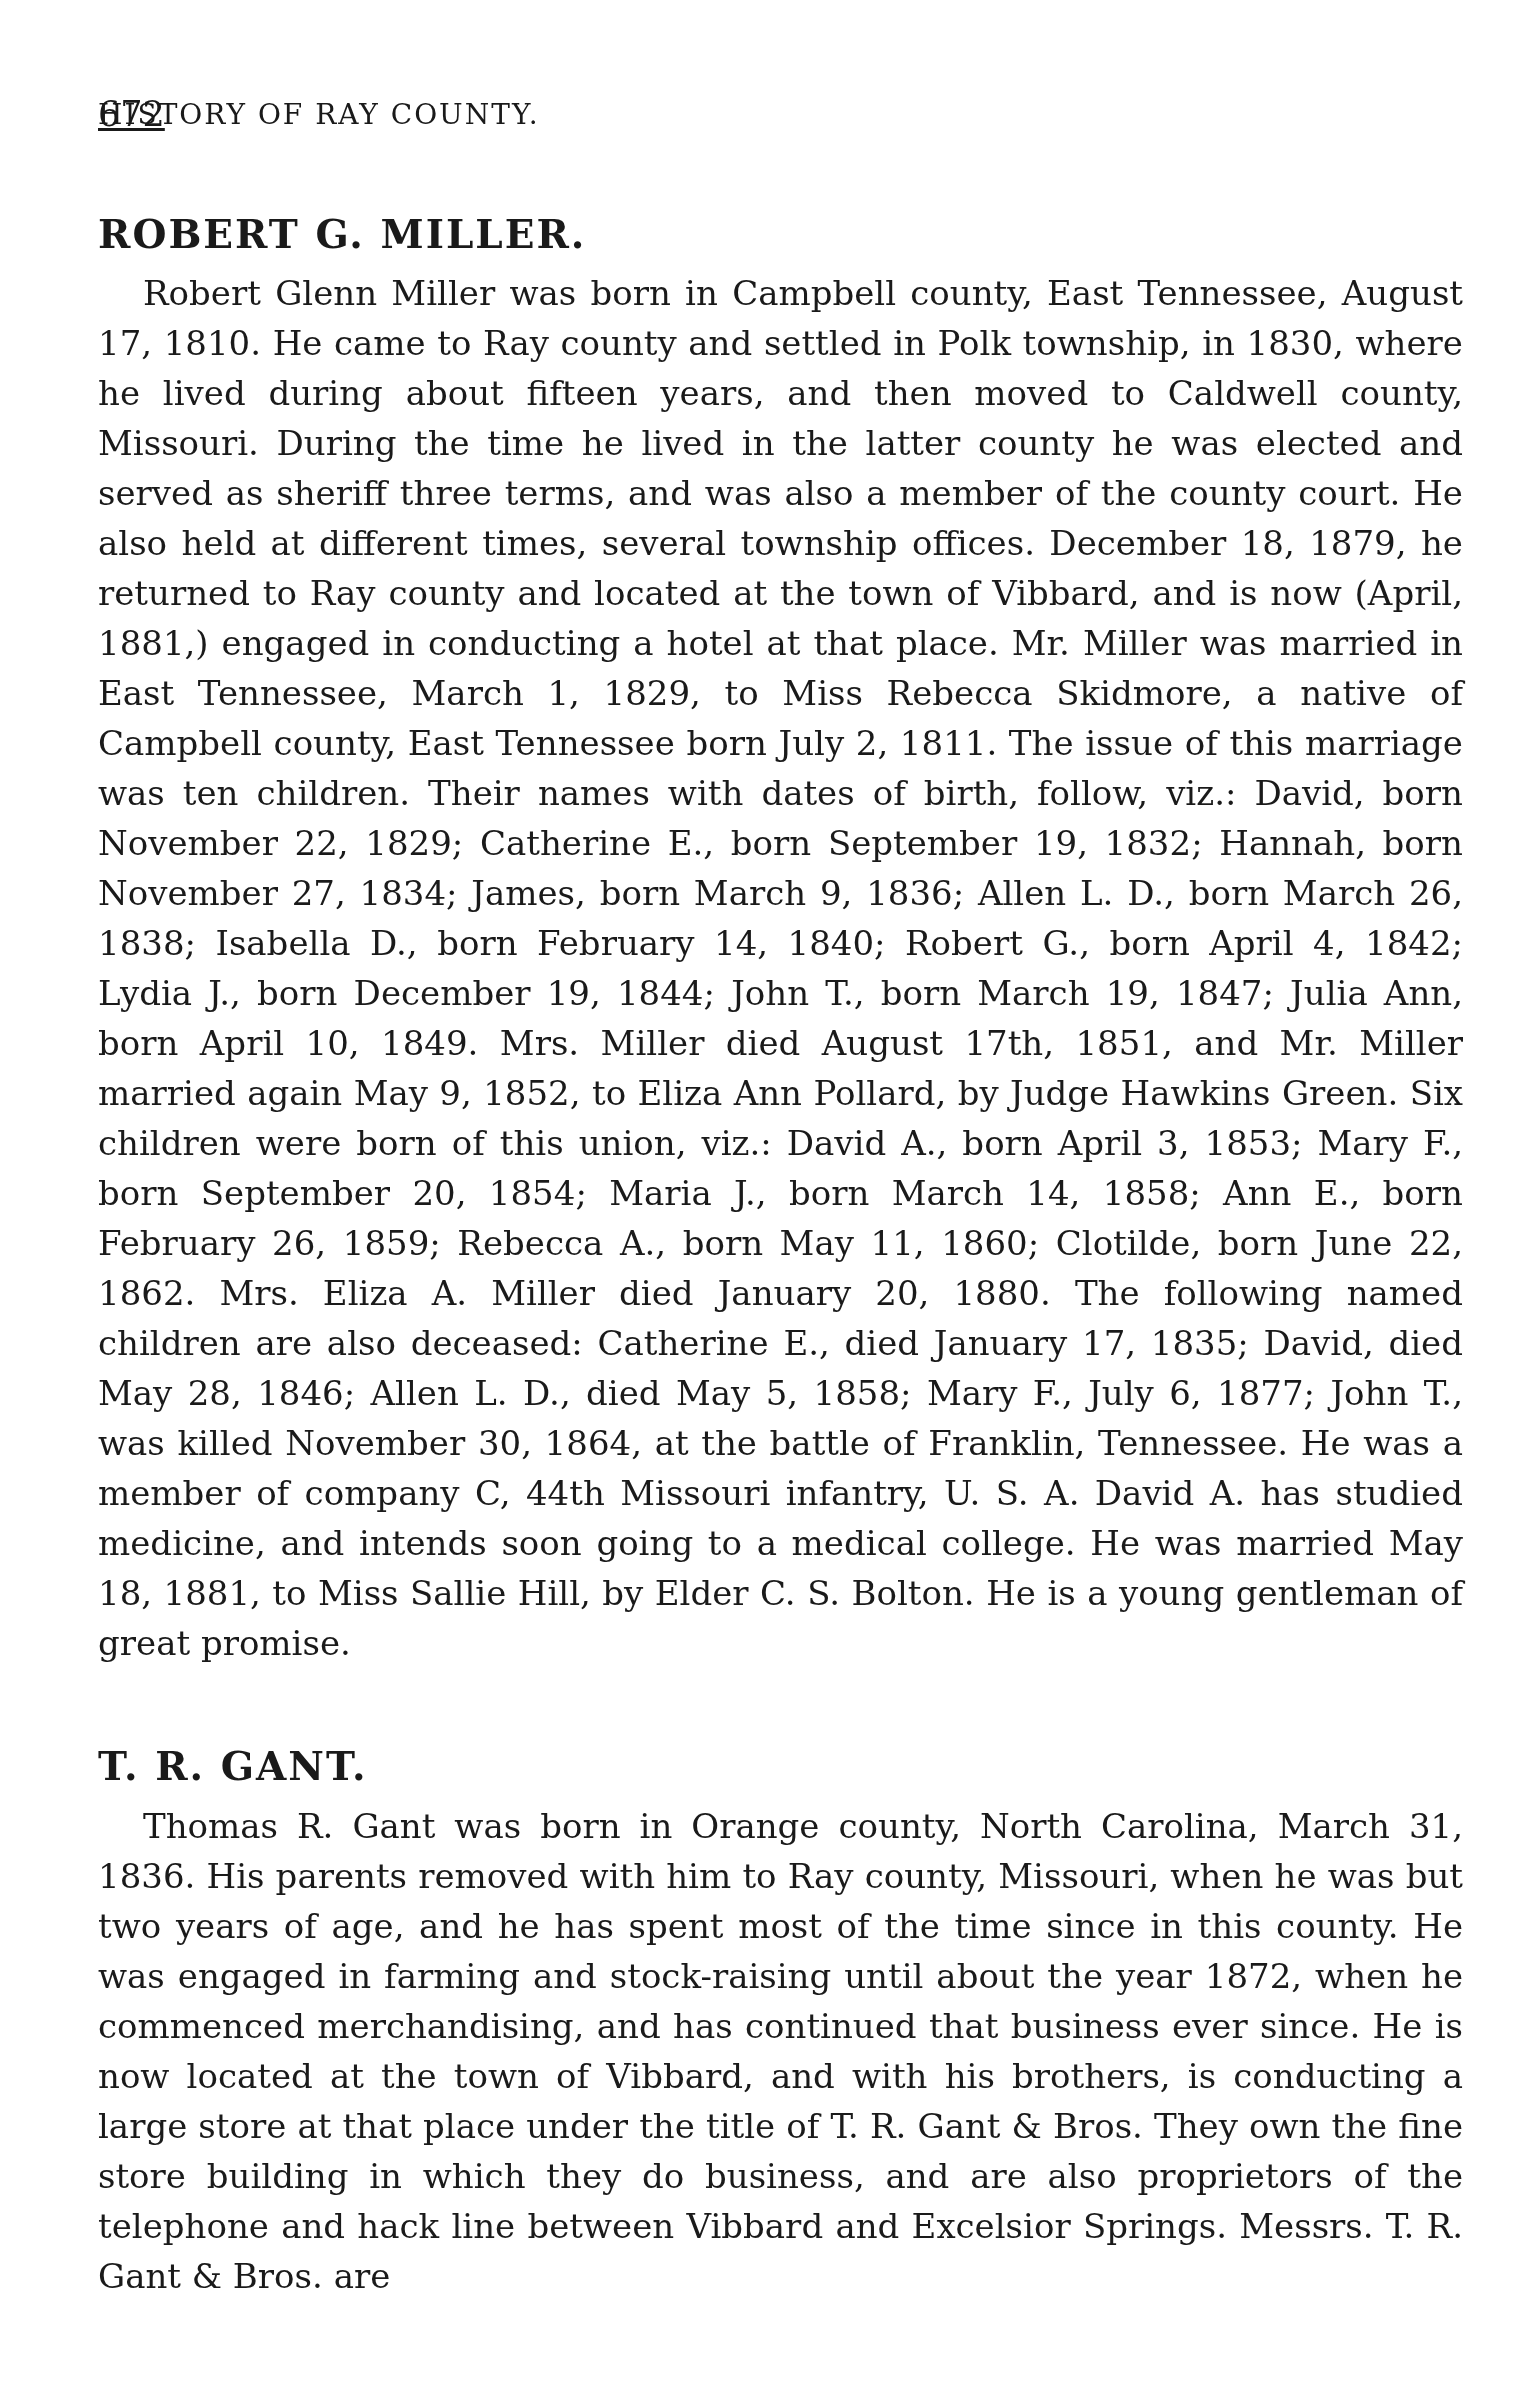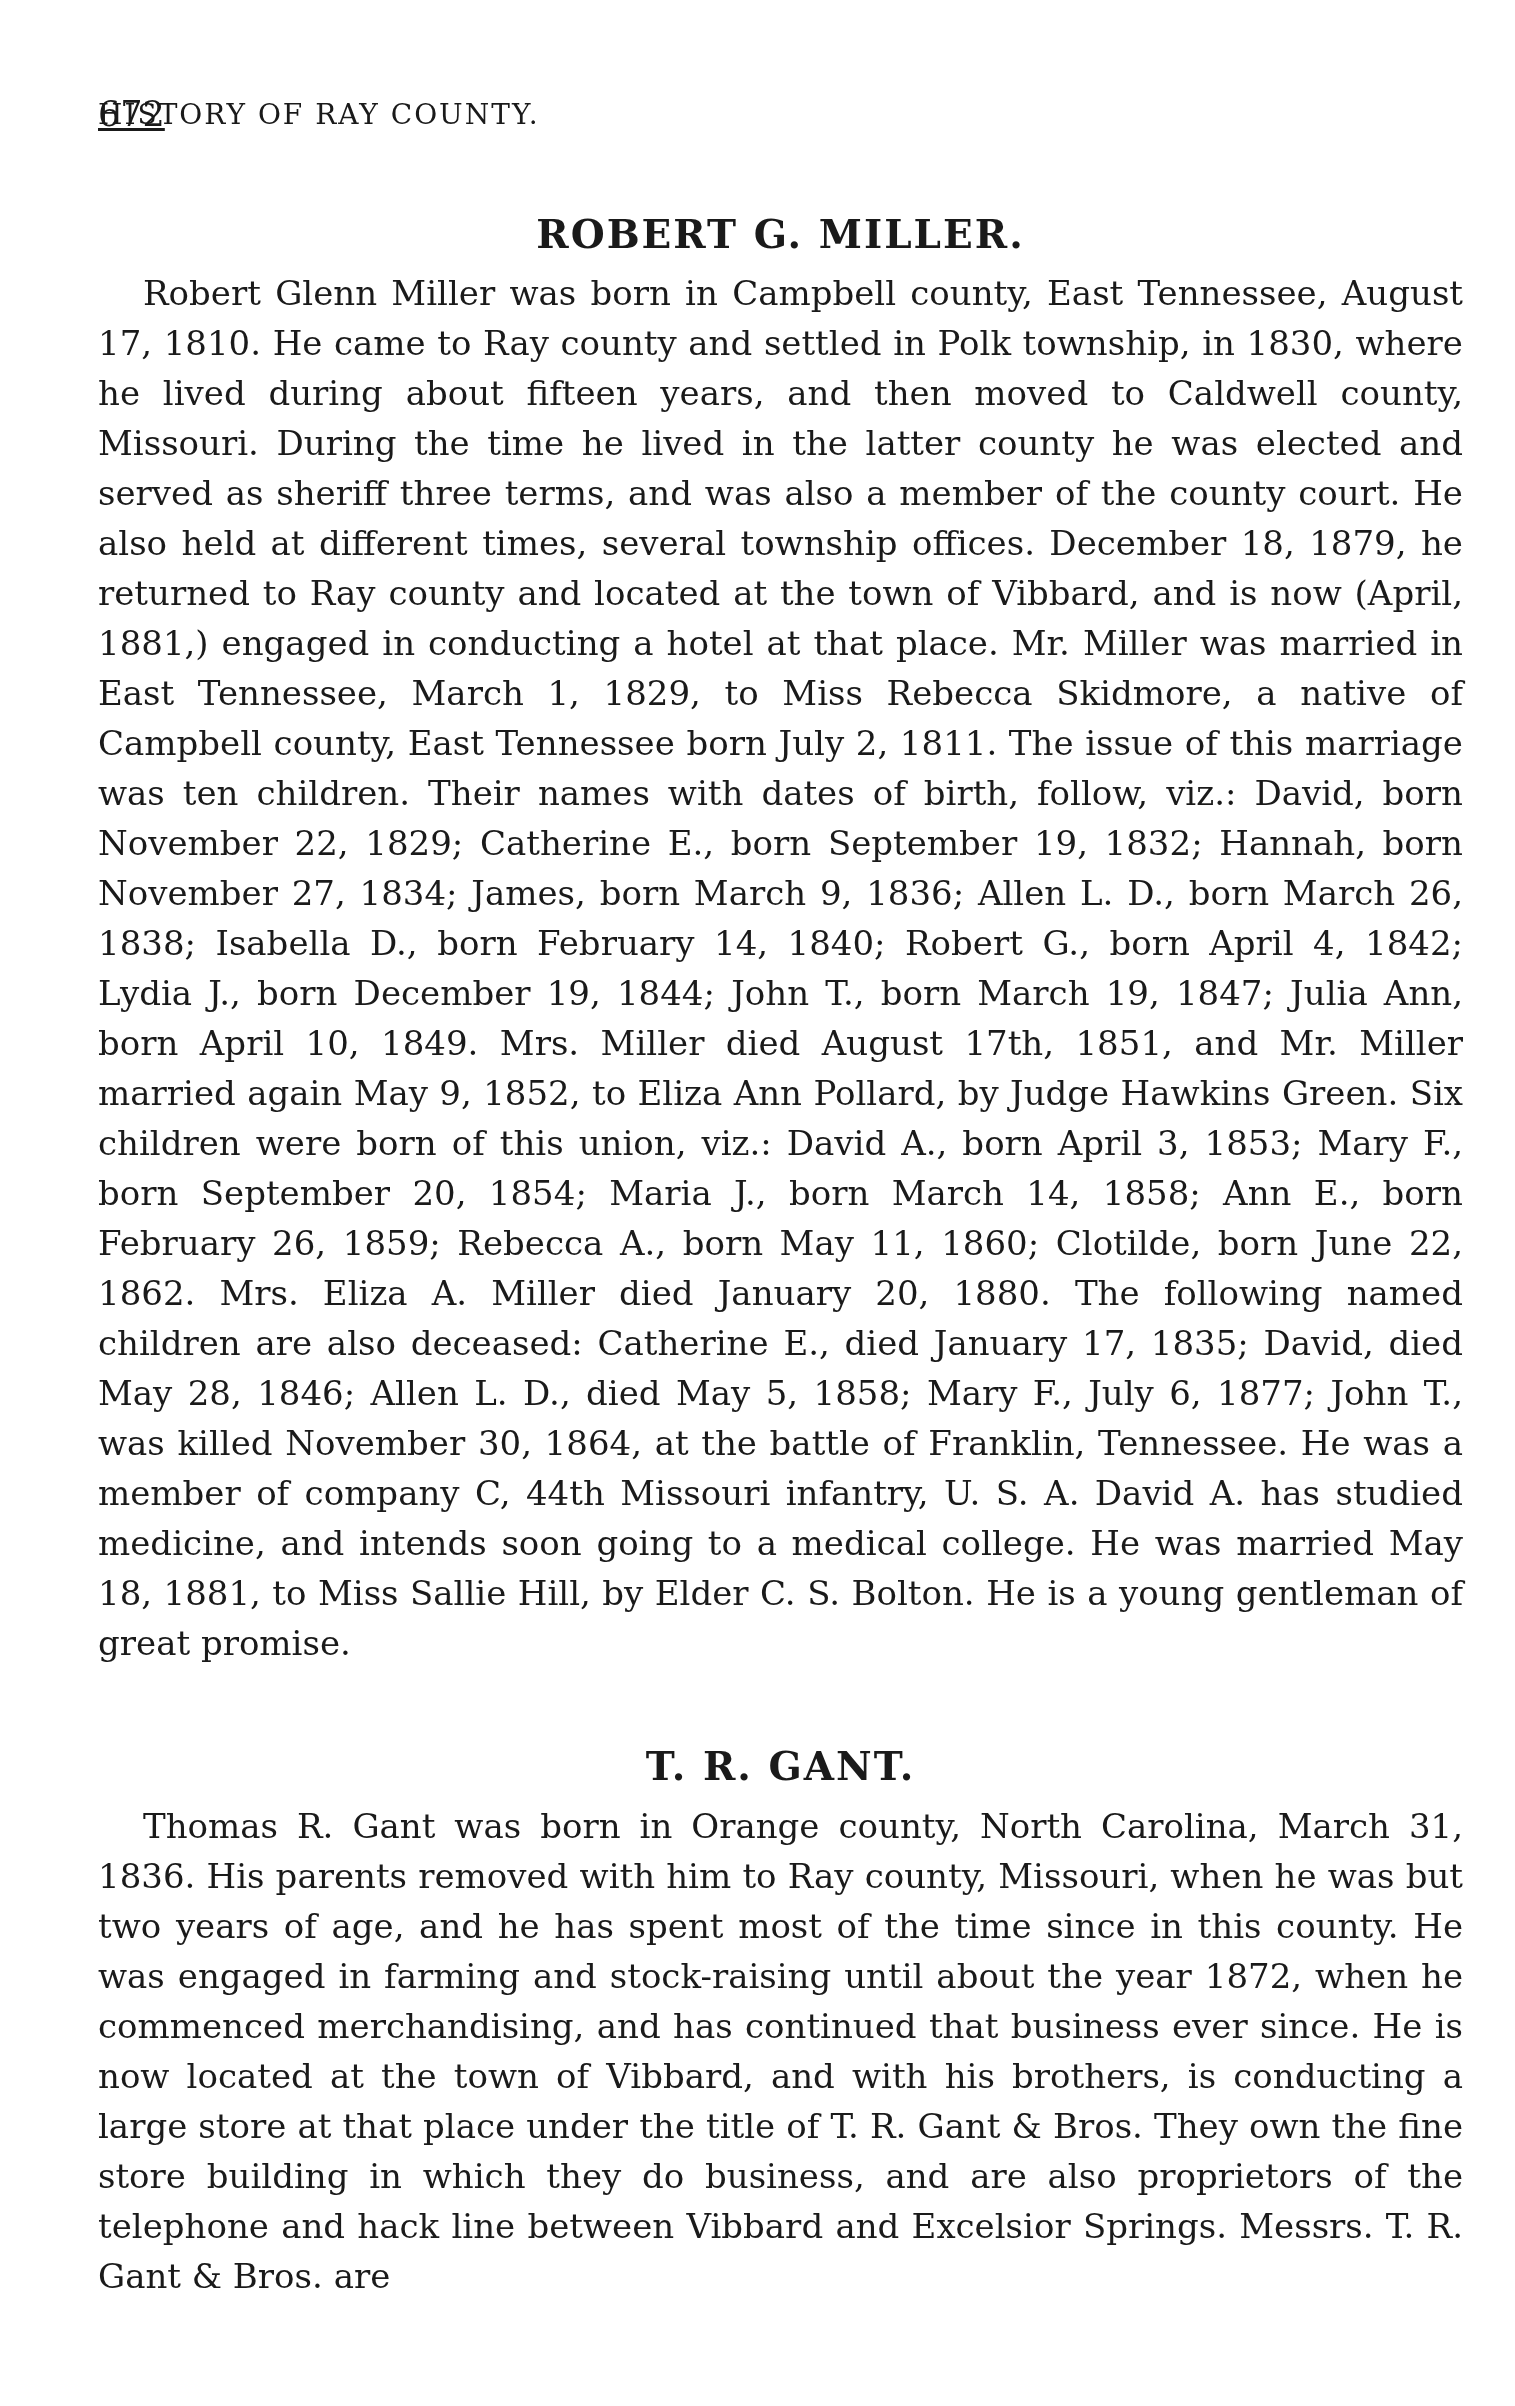--- a/index.html
+++ b/index.html
@@ -1,20 +1,20 @@
 <!DOCTYPE html>
 <html><head>
 <meta charset="utf-8">
 <style>
   html, body { margin:0; padding:0; background:#ffffff; }
   body { width:1516px; height:2407px; position:relative; overflow:hidden; color:#1a1a1a; font-family:"DejaVu Serif", "Liberation Serif", serif; }
   .runhead { position:absolute; top:94px; left:98px; width:1365px; height:49px; font-size:28px; letter-spacing:2px; }
   .runhead .pg { position:absolute; left:0; top:0; font-size:35px; letter-spacing:0;text-decoration:underline; }
   .runhead .ttl { position:absolute; left:0; right:0; text-align:left; top:3.9px; }
-  .section-title { text-align:center; font-size:39px; letter-spacing:2px; margin:0; }
+  .section-title { font-size:39px; letter-spacing:2px; margin:0; }
   .para { margin:0; font-size:34px; line-height:50px; text-align:justify; text-indent:45px; }
   .content { position:absolute; left:98px; width:1365px; }
   #s1 { top:200px; }
   #s1 .section-title { height:68px; line-height:68px; }
   #s2 { top:1731px; }
   #s2 .section-title { height:70px; line-height:70px; }
 </style>
 </head>
 <body>
 

